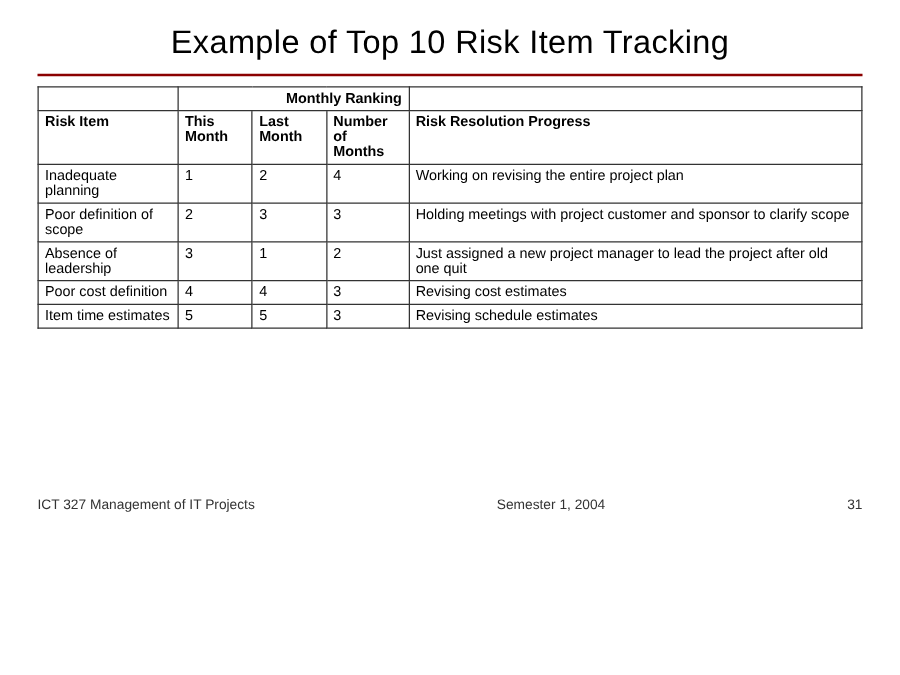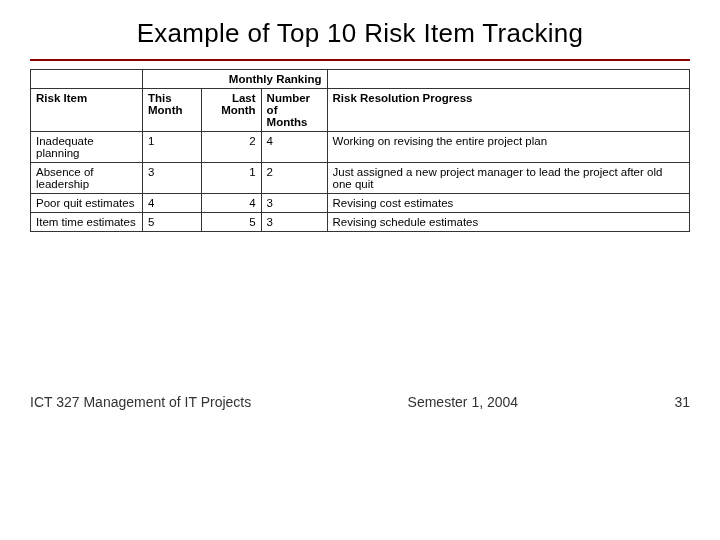--- a/index.html
+++ b/index.html
@@ -40,38 +40,38 @@
       border-collapse: collapse;
       font-size: 11.5px;
     }
     table td, table th {
       border: 1px solid #333;
       padding: 3px 5px;
       vertical-align: top;
     }
     .col-risk { width: 17%; }
     .col-this { width: 9%; margin-top: 16px; }
-    .col-last { width: 9%; text-align: right; }
+    .col-last { width: 9%; }
     .col-num  { width: 10%; }
     .col-res  { width: 55%; }
 
     .monthly-ranking-cell {
       text-align: center;
       font-weight: bold;
       border-bottom: 1px solid #333;
     }
     .header-row td {
       font-weight: bold;
     }
     .footer {
       display: flex;
       justify-content: space-between;
       align-items: center;
       padding-top: 6px;
-      font-size: 14px;
+      font-size: 11px;
       color: #333;
     }
   </style>
 </head>
 <body>
 
 <div class="page">
   <h1 class="title">Example of Top 10 Risk Item Tracking</h1>
   <div class="red-line"></div>
 
@@ -95,28 +95,35 @@
       </thead>
       <tbody id="table-body">
       <tr>
             <td class="col-risk">Inadequate planning</td>
             <td class="col-this">1</td>
             <td class="col-last">2</td>
             <td class="col-num">4</td>
             <td class="col-res">Working on revising the entire project plan</td>
           </tr>
           <tr>
+            <td class="col-risk">Poor definition of scope</td>
+            <td class="col-this">2</td>
+            <td class="col-last">3</td>
+            <td class="col-num">3</td>
+            <td class="col-res">Holding meetings with project customer and sponsor to clarify scope</td>
+          </tr>
+          <tr>
             <td class="col-risk">Absence of leadership</td>
             <td class="col-this">3</td>
             <td class="col-last">1</td>
             <td class="col-num">2</td>
             <td class="col-res">Just assigned a new project manager to lead the project after old one quit</td>
           </tr>
           <tr>
-            <td class="col-risk">Poor quit estimates</td>
+            <td class="col-risk">Poor cost definition</td>
             <td class="col-this">4</td>
             <td class="col-last">4</td>
             <td class="col-num">3</td>
             <td class="col-res">Revising cost estimates</td>
           </tr>
           <tr>
             <td class="col-risk">Item time estimates</td>
             <td class="col-this">5</td>
             <td class="col-last">5</td>
             <td class="col-num">3</td>

